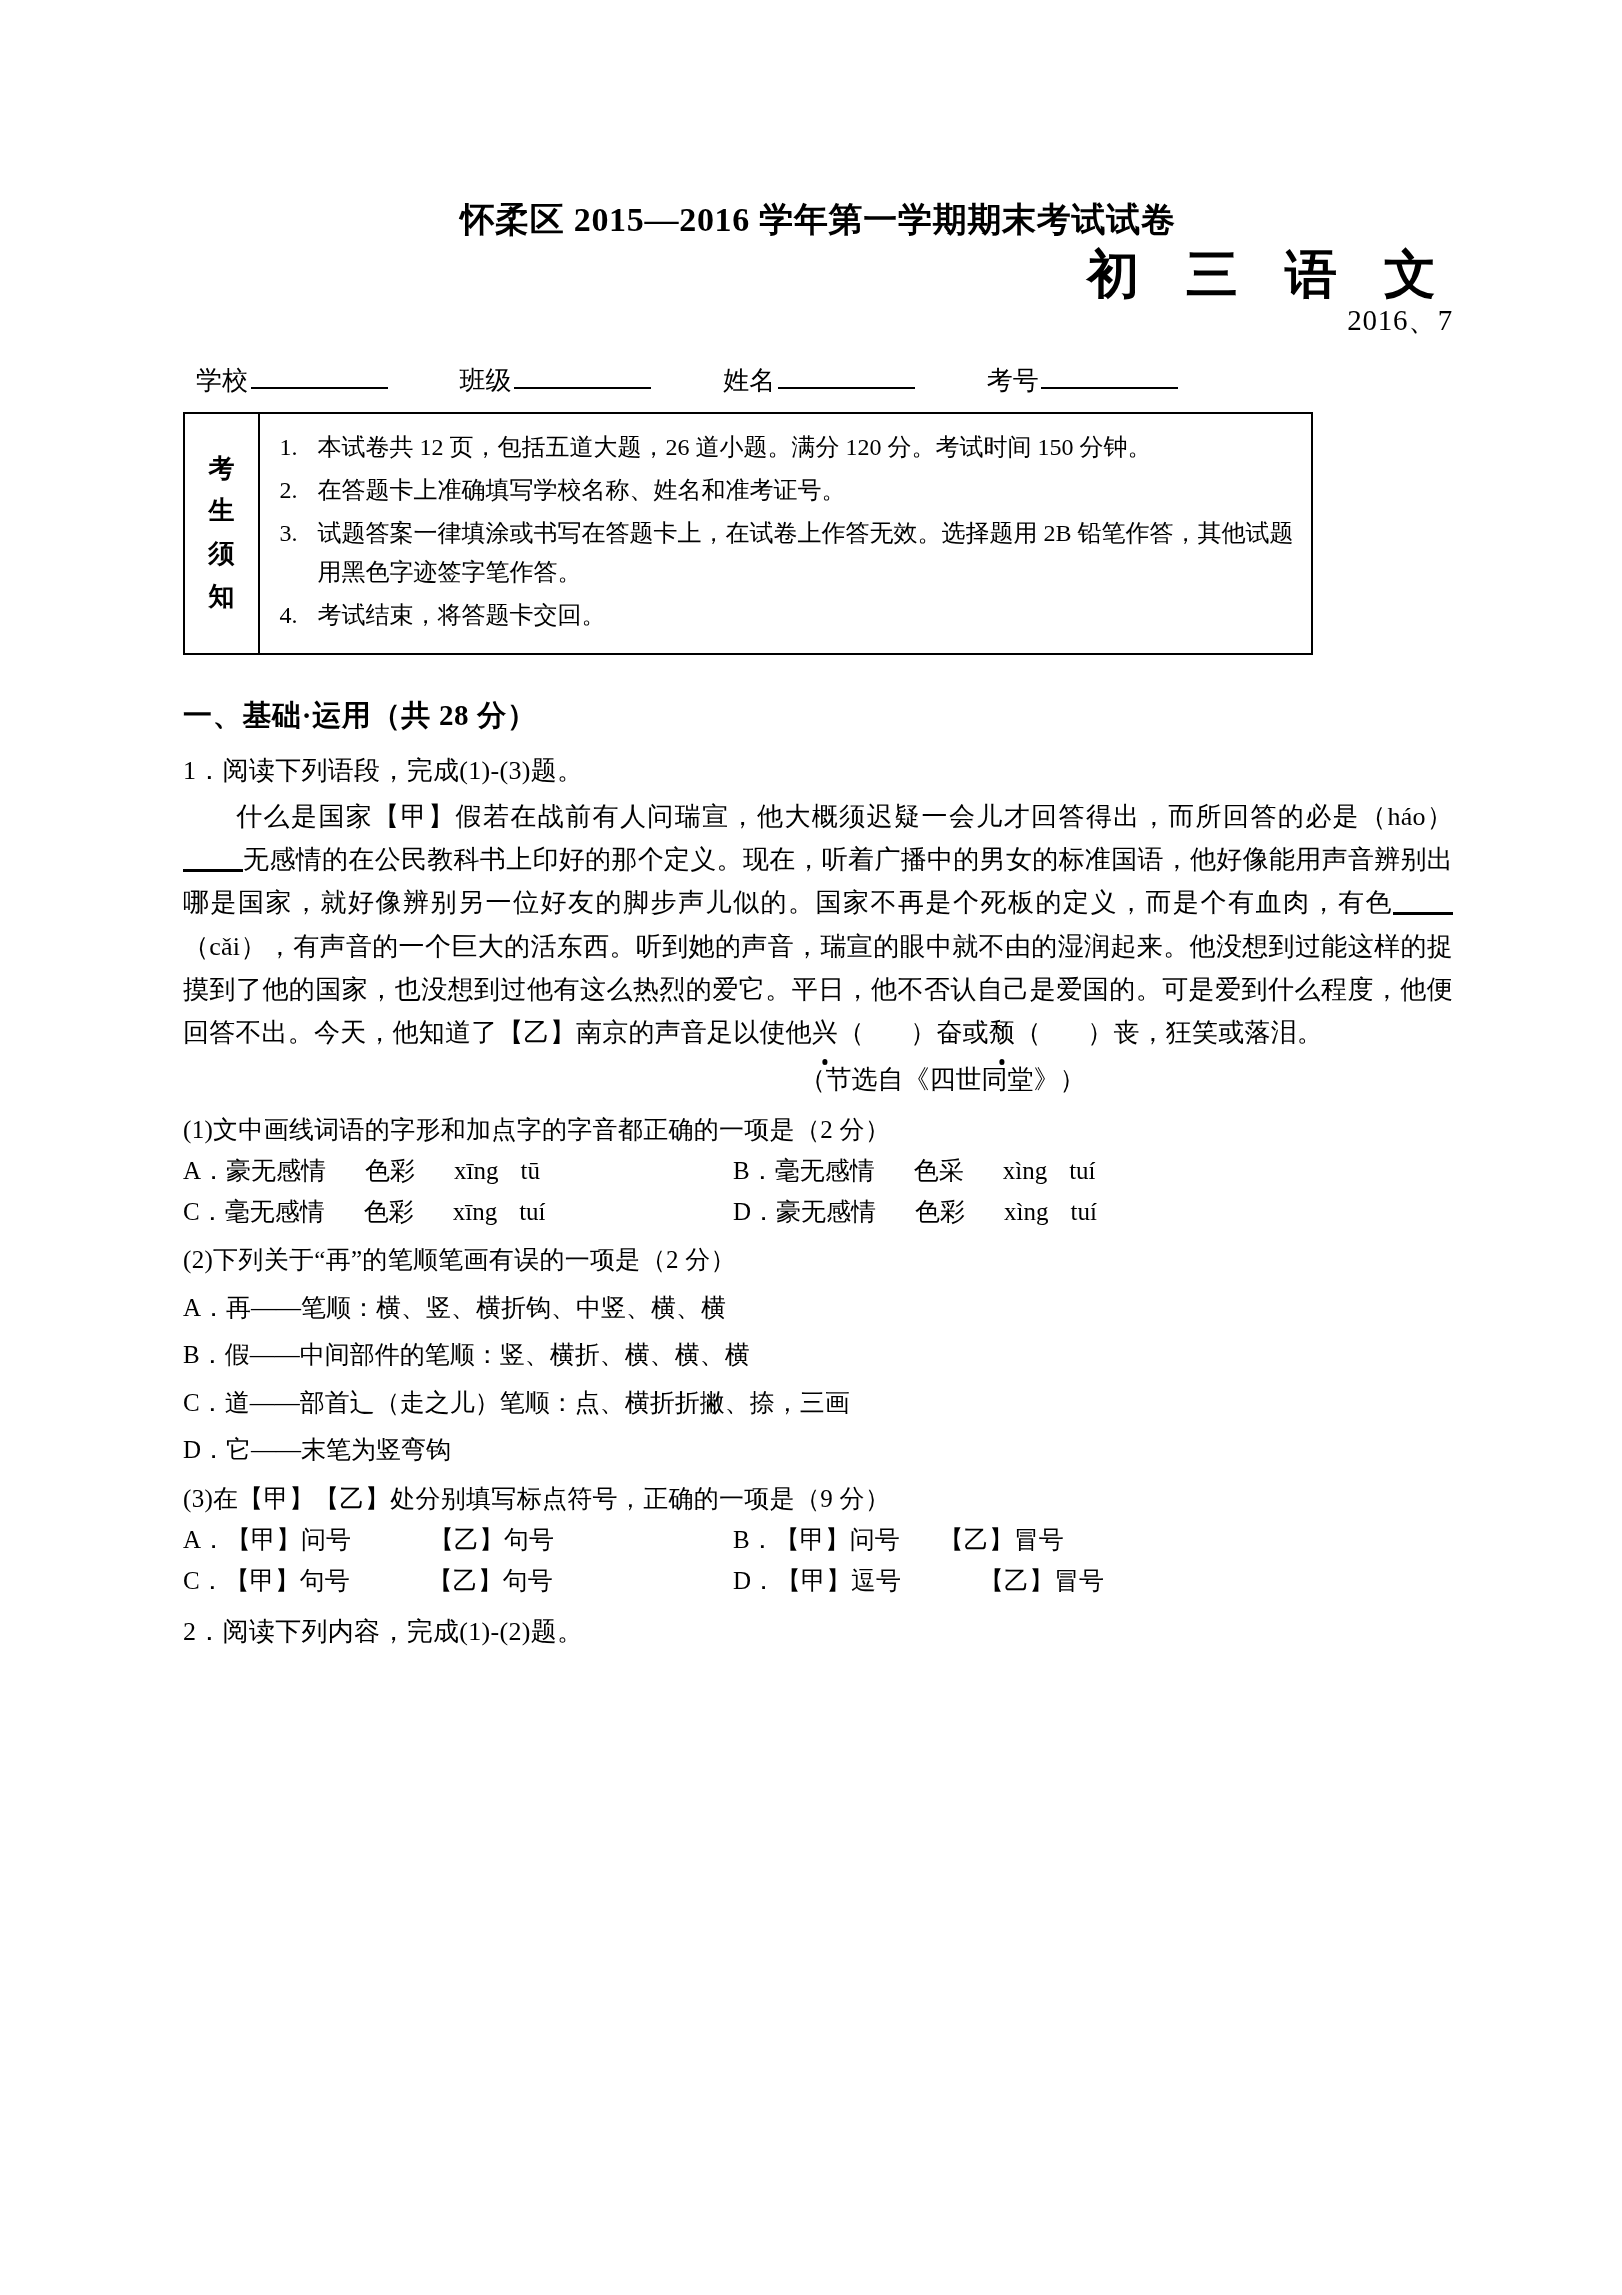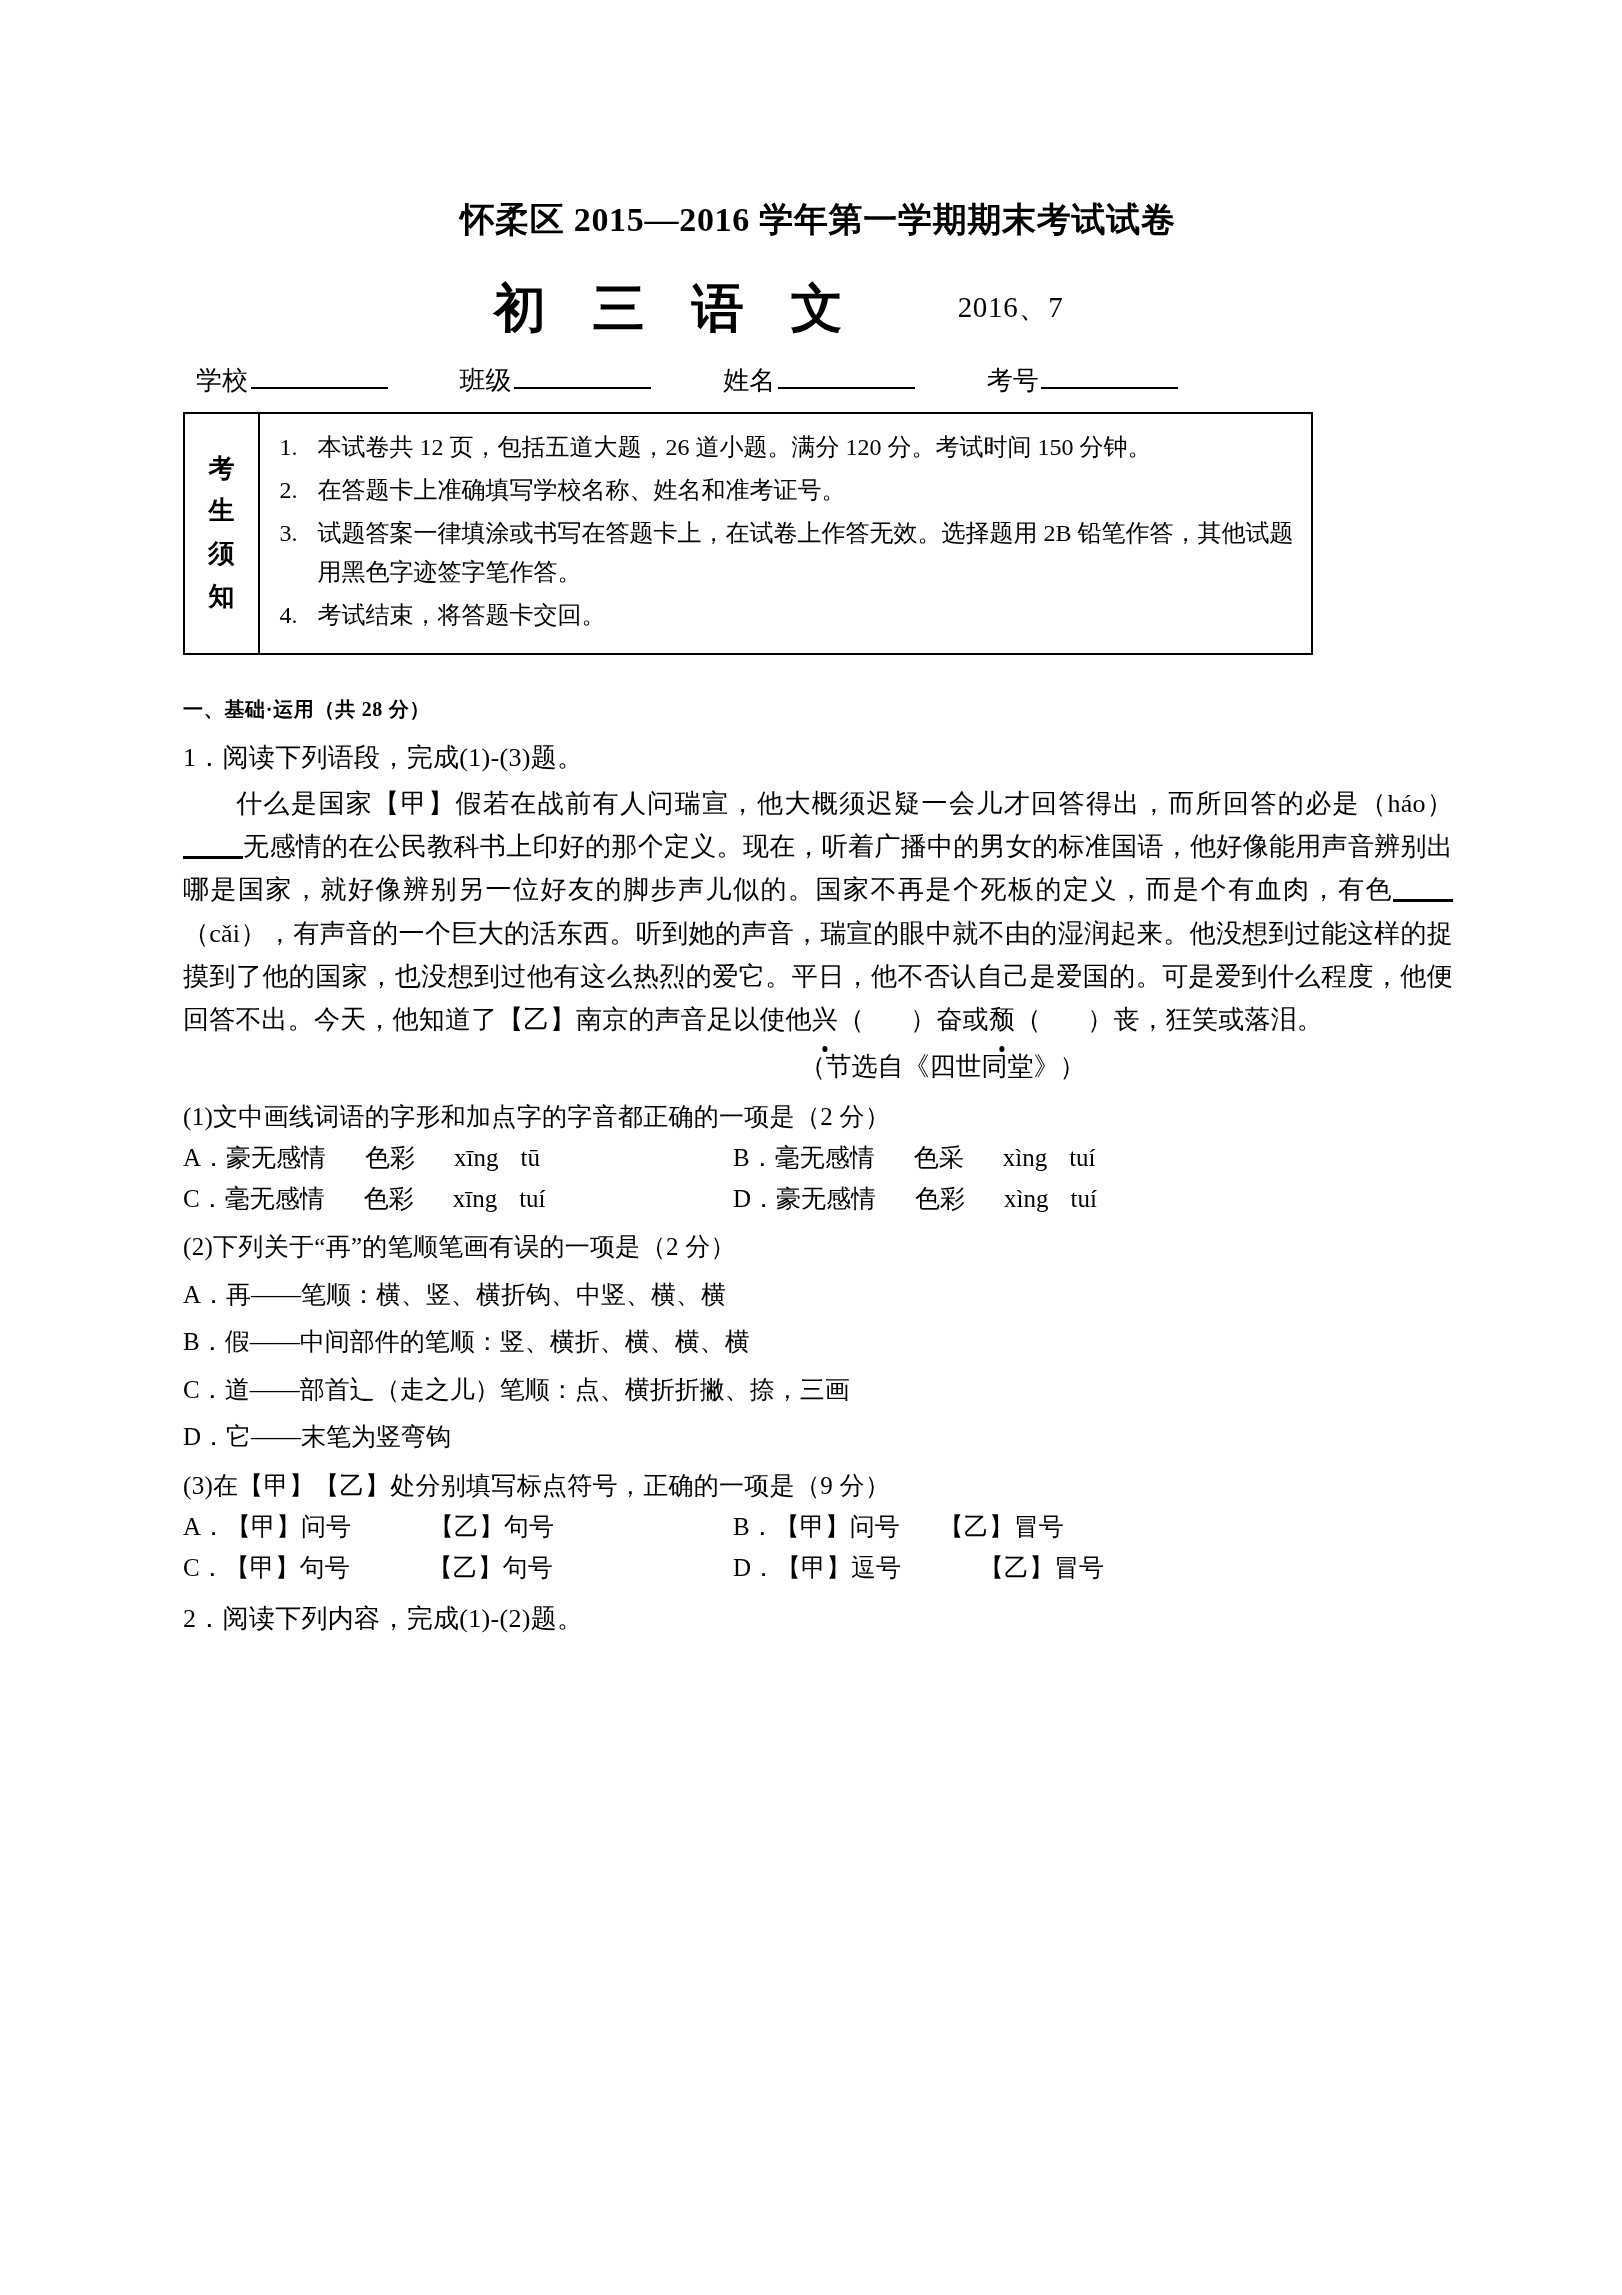--- a/index.html
+++ b/index.html
@@ -27,20 +27,21 @@
     margin:0 0 19px 0;
     line-height:1.4;
   }
   .subtitle-row{
     display:flex;
     align-items:flex-end;
     justify-content:center;
     margin:11.8px 0 0 0;
     position:relative;
     height:72px;
+    flex-direction:column;
   }
   .subject{
     font-size:52px;
     font-weight:bold;
     letter-spacing:17px;
     line-height:1;
     margin-left:-79px;
   }
   .exam-date{
     font-size:29px;
@@ -99,21 +100,21 @@
   .notice-num{
     flex:none;
     width:38px;
     letter-spacing:0;
   }
   .notice-text{flex:1;}
 
   
   .section-head{
     margin-top:41px;
-    font-size:20px;
+    font-size:29px;
     font-weight:bold;
     letter-spacing:0.7px;
   }
   .q-line{
     font-size:26px;
     line-height:1.58;
     margin-top:14.4px;
     letter-spacing:0.3px;
   }
   .passage{

